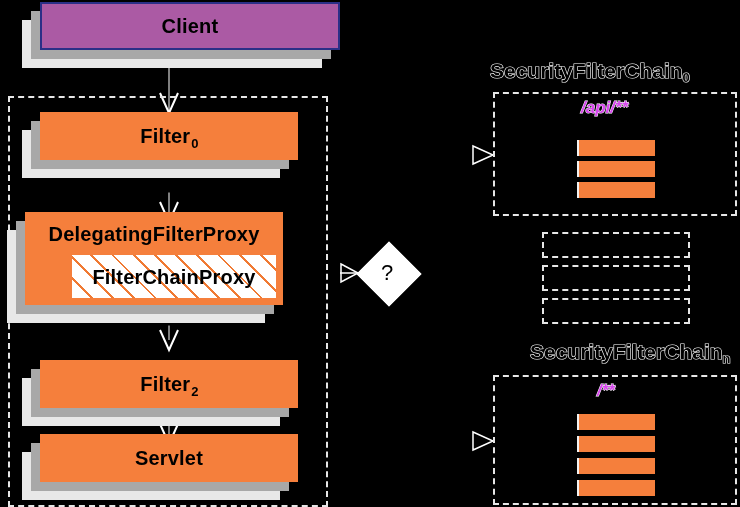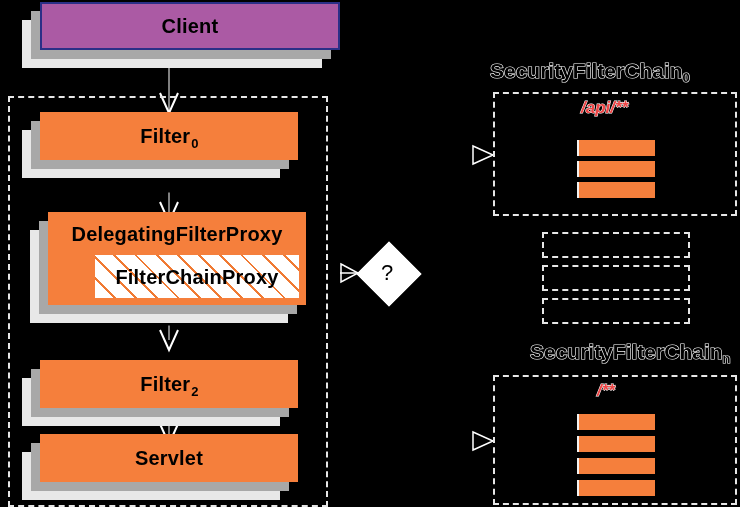--- a/index.html
+++ b/index.html
@@ -105,21 +105,21 @@
     paint-order: stroke fill;
   }
   .outline-title sub {
     font-size: 13px;
     vertical-align: baseline;
     position: relative;
     top: 4px;
   }
   .outline-pattern {
     position: absolute;
-    color: #ef4444;
+    color: #d946ef;
     font-weight: bold;
     font-style: italic;
     font-size: 17px;
     white-space: nowrap;
     line-height: 1;
     -webkit-text-stroke: 1px #ffffff;
     paint-order: stroke fill;
   }
 
   
@@ -213,21 +213,21 @@
   <div class="dashed-box" style="left:8px; top:96px; width:320px; height:411px;"></div>
 
   <div class="card" style="left:40px; top:112px; width:258px; height:48px;">
     <div class="shadow2"></div>
     <div class="shadow1"></div>
     <div class="face orange">
       <span class="card-label"><span>Filter</span><sub>0</sub></span>
     </div>
   </div>
 
-  <div class="card" style="left:48px; top:212px; width:258px; height:93px;">
+  <div class="card" style="left:25px; top:212px; width:258px; height:93px;">
     <div class="shadow2"></div>
     <div class="shadow1"></div>
     <div class="face orange proxy">
       <div class="proxy-title">
         <span class="card-label">DelegatingFilterProxy</span>
       </div>
       <div class="proxy-inner">
         <span class="card-label">FilterChainProxy</span>
       </div>
     </div>

